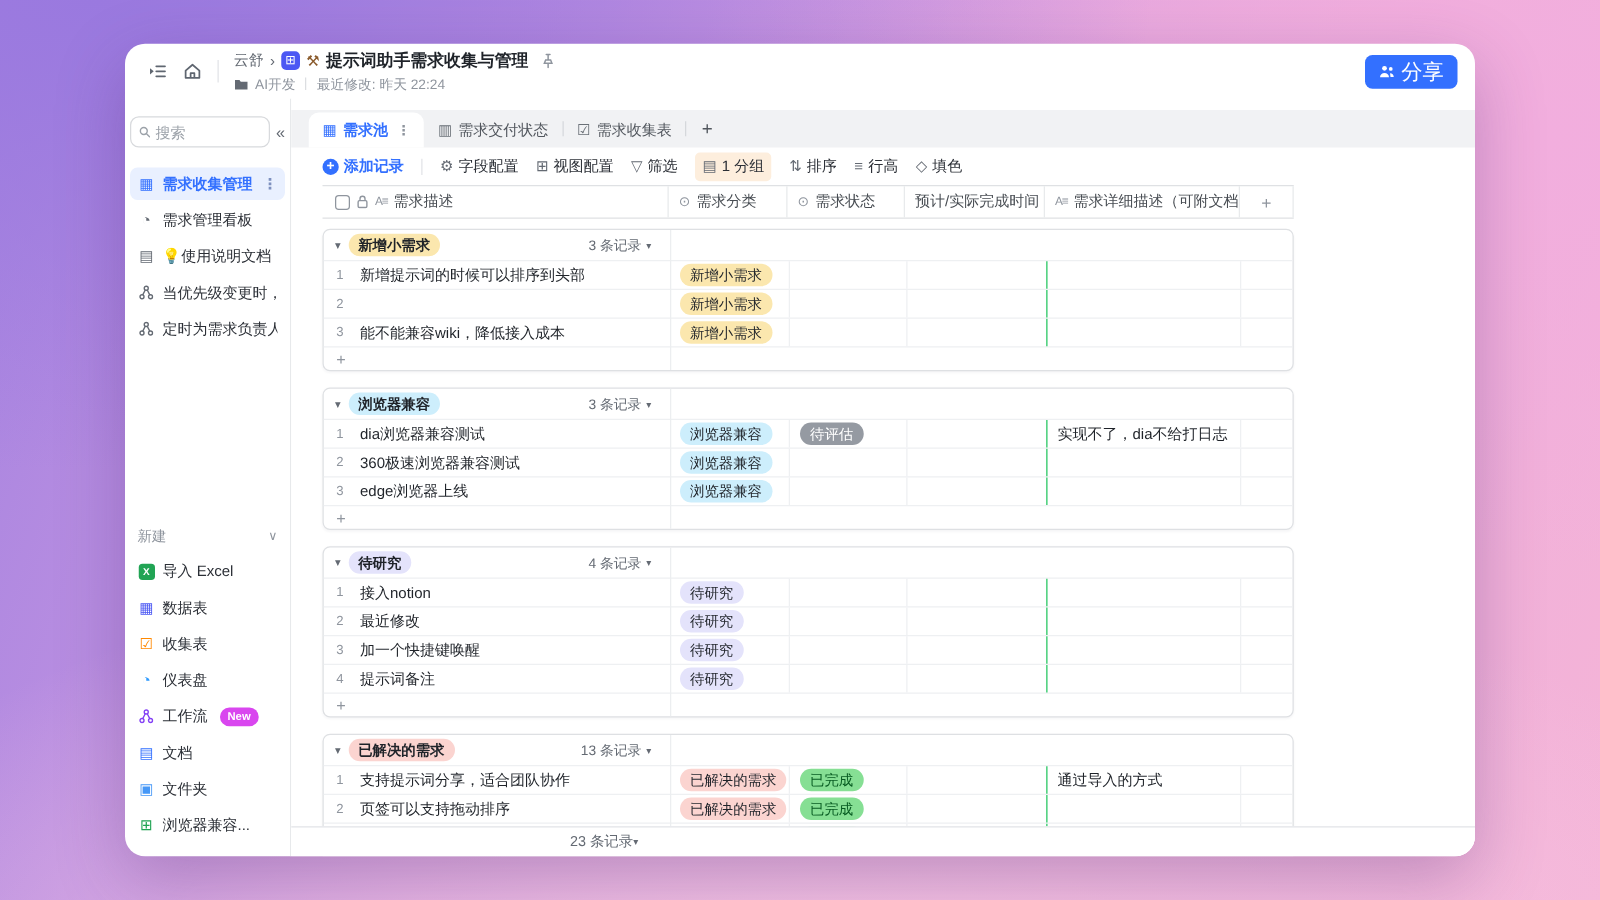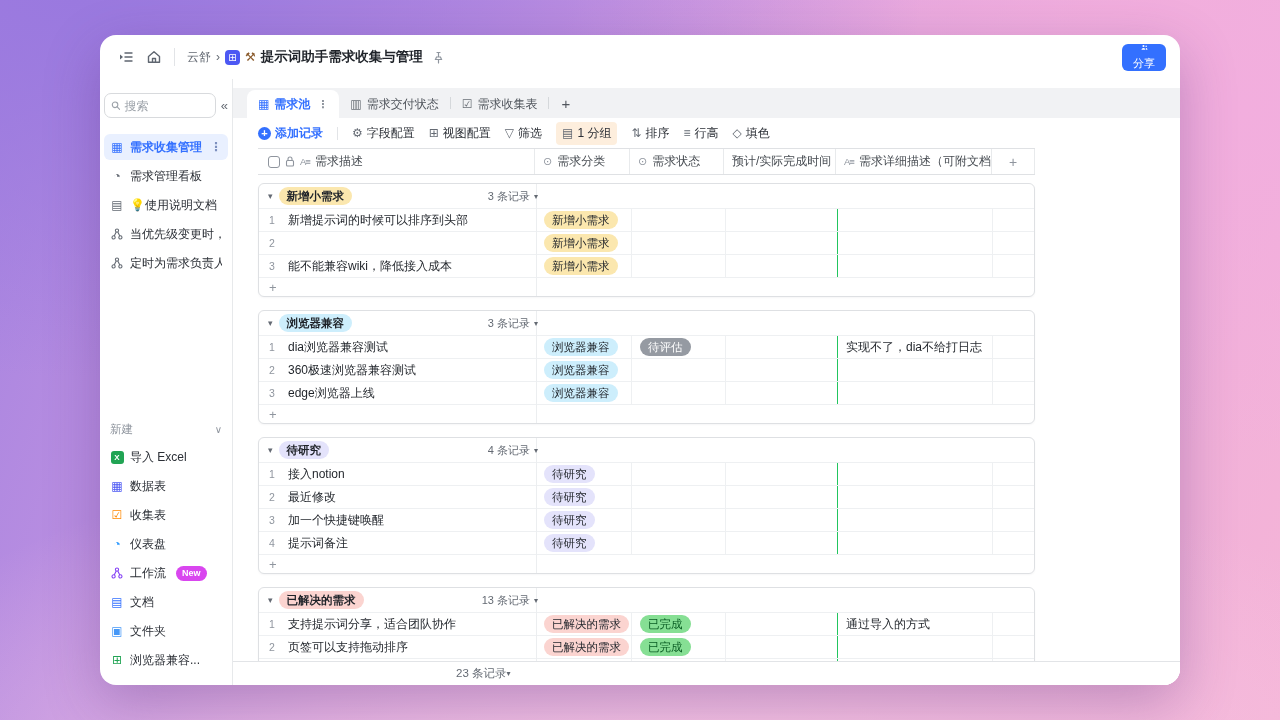--- a/index.html
+++ b/index.html
@@ -24,21 +24,21 @@
   .hicon { display: inline-flex; align-items: center; justify-content: center; color: #5f6670; cursor: pointer; }
   .hd-left { display: flex; align-items: center; gap: 12px; }
   .hd-divider { width: 1px; height: 18px; background: #e2e4e7; margin: 0 12px; }
   .crumb-line1 { display: flex; align-items: center; gap: 5px; font-size: 12px; color: #646a73; }
   .appicon { width: 15px; height: 15px; border-radius: 4px; background: #4c58f3; color: #fff; font-size: 10px; display: inline-flex; align-items: center; justify-content: center; }
   .title-emoji { font-size: 12px; color: #8a5a2b; }
   .doc-title { font-size: 13.5px; font-weight: 700; color: #1f2329; }
   .crumb-line2 { display: flex; align-items: center; gap: 5px; font-size: 11px; color: #8f959e; margin-top: 2px; }
   .mini-div { width: 1px; height: 10px; background: #dcdee1; margin: 0 3px; }
   .spacer { flex: 1; }
-  .share-btn { background: #3370ff; color: #fff; border: none; border-radius: 6px; height: 27px; padding: 0 11px; font-size: 11px; display: flex; align-items: center; gap: 5px; cursor: pointer; font-family: inherit; flex-direction: column; }
+  .share-btn { background: #3370ff; color: #fff; border: none; border-radius: 6px; height: 27px; padding: 0 11px; font-size: 17px; display: flex; align-items: center; gap: 5px; cursor: pointer; font-family: inherit; }
   
   .win-body { flex: 1; display: flex; min-height: 0; }
   .sidebar { width: 133px; flex: none; border-right: 1px solid #e7e9eb; padding: 14px 4px 12px; display: flex; flex-direction: column; }
   .search-row { display: flex; align-items: center; gap: 5px; }
   .search-box { flex: 1; height: 25px; border: 1px solid #d8dadd; border-radius: 7px; display: flex; align-items: center; padding: 0 6px; gap: 4px; background: #fff; }
   .search-box input { border: none; outline: none; width: 100%; font-size: 12px; color: #1f2329; font-family: inherit; }
   .search-box input::placeholder { color: #9ca2a9; }
   .collapse-btn { color: #646a73; font-size: 13px; cursor: pointer; }
   .s-list { margin-top: 16px; display: flex; flex-direction: column; gap: 3px; }
   .s-item { height: 26px; display: flex; align-items: center; gap: 6px; padding: 0 6px; border-radius: 6px; font-size: 12px; color: #2b2f36; cursor: pointer; }
@@ -79,21 +79,21 @@
   .cb { width: 12px; height: 12px; border: 1px solid #8f959e; border-radius: 3px; flex: none; cursor: pointer; }
   .ficon { font-size: 9.5px; color: #8f959e; letter-spacing: -1px; flex: none; }
   
   .groups { padding-top: 8px; }
   .gcard { width: 777px; border: 1px solid #dee0e3; border-radius: 6px; margin-bottom: 13px; background: #fff; position: relative; box-shadow: 0 1px 2px rgba(31,35,41,.04); }
   .vline { position: absolute; left: 277px; top: 0; bottom: 0; width: 1px; background: #eceef0; }
   .ghead { height: 24px; display: flex; align-items: center; padding: 0 9px; gap: 6px; position: relative; }
   .gcaret { color: #646a73; font-size: 9px; cursor: pointer; }
   .chip { height: 18px; border-radius: 9px; padding: 0 8px; font-size: 11.5px; display: inline-flex; align-items: center; white-space: nowrap; }
   .chip.bold { font-weight: 600; }
-  .gcount { position: absolute; left: 187px; width: 92px; display: flex; justify-content: flex-end; gap: 4px; align-items: center; font-size: 11px; color: #646a73; cursor: pointer; }
+  .gcount { position: absolute; left: 170px; width: 92px; display: flex; justify-content: flex-end; gap: 4px; align-items: center; font-size: 11px; color: #646a73; cursor: pointer; }
   .gcount .gcc { font-size: 8px; }
   .grow { display: flex; height: 23px; border-top: 1px solid #eef0f2; align-items: stretch; }
   .rcell { display: flex; align-items: center; overflow: hidden; }
   .rc1 { width: 277px; padding-left: 10px; }
   .rnum { width: 17px; font-size: 10.5px; color: #8f959e; flex: none; }
   .rdesc { font-size: 12px; color: #1f2329; white-space: nowrap; padding-left: 2px; }
   .rc2 { width: 95px; padding-left: 8px; }
   .rc3 { width: 94px; border-left: 1px solid #eef0f2; padding-left: 8px; }
   .rc4 { width: 112px; border-left: 1px solid #eef0f2; }
   .rc5 { width: 156px; border-left: 1px solid #22c55e; border-right: 1px solid #eef0f2; padding-left: 8px; font-size: 12px; color: #1f2329; white-space: nowrap; }
@@ -133,20 +133,30 @@
               <span>⊞</span>
             </span>
           <span class="title-emoji">⚒</span>
           <span class="doc-title">提示词助手需求收集与管理</span>
           <span class="hicon" style="margin-left:4px">
             <svg width="13" height="13" viewBox="0 0 13 13" fill="none" stroke="#8f959e" stroke-width="1.2" stroke-linecap="round">
                 <path d="M5 1.5 h3 M6.5 1.5 V6 M3.5 8.5 h6 M6.5 8.5 V12 M4.5 6 h4 l1 2.5 h-6 Z"></path>
               </svg>
           </span>
         </div>
+        <div class="crumb-line2">
+          <span class="hicon">
+            <svg width="12" height="11" viewBox="0 0 12 11" fill="#646a73">
+                <path d="M1 2 h3.6 l1 1.3 H11 v6.2 H1 Z"></path>
+              </svg>
+          </span>
+          <span>AI开发</span>
+          <span class="mini-div"></span>
+          <span>最近修改: 昨天 22:24</span>
+        </div>
       </div>
       <div class="spacer"></div>
       <button class="share-btn">
         <svg width="13" height="13" viewBox="0 0 13 13" fill="#fff">
             <circle cx="4.6" cy="3.6" r="1.9"></circle>
             <path d="M1 10.8 c0-2 1.6-3.4 3.6-3.4 s3.6 1.4 3.6 3.4 Z"></path>
             <circle cx="9.6" cy="4.1" r="1.5"></circle>
             <path d="M9 7.6 c1.7 0 3 1.2 3 2.9 h-2.6"></path>
           </svg>
         <span>分享</span>

